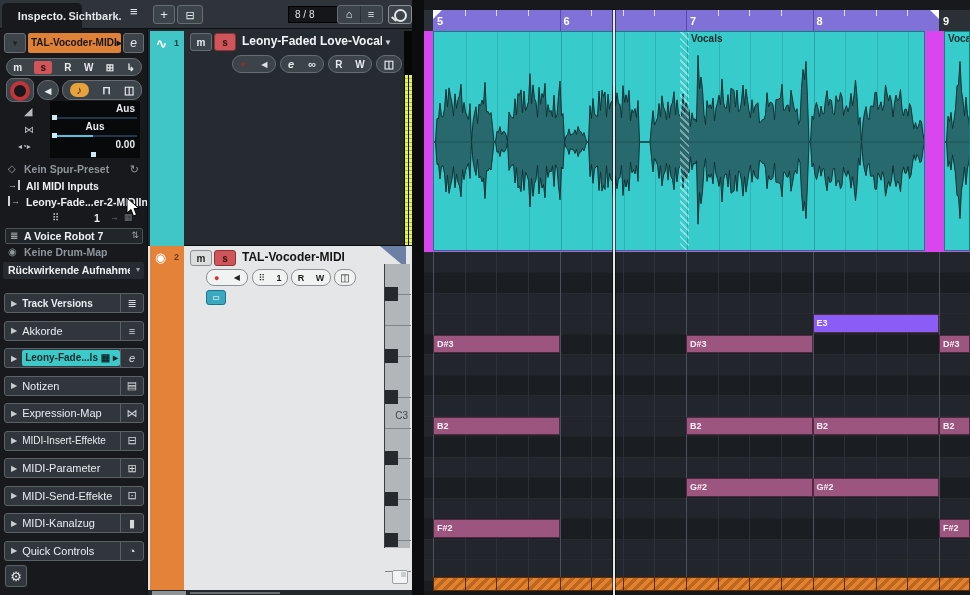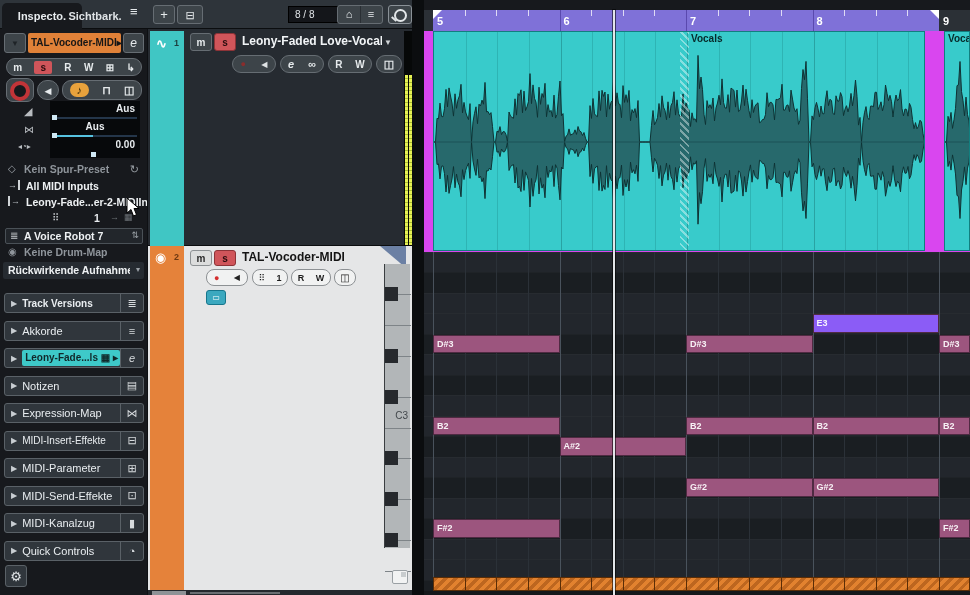--- a/index.html
+++ b/index.html
@@ -365,21 +365,20 @@
       <div style="position: absolute; box-sizing: border-box; left: 483.375px; top: 0px; width: 1px; height: 339px; background: rgb(43, 49, 56);"></div>
       <div style="position: absolute; box-sizing: border-box; left: 515px; top: 0px; width: 1px; height: 339px; background: rgb(73, 82, 92);"></div>
       <div class="note" style="left: 388.5px; top: 62.41px; width: 126.5px; height: 18.5px; background: #8b5cf6;">E3</div>
       <div class="note" style="left: 9px; top: 82.88px; width: 126.5px; height: 18.5px; background: rgb(156, 85, 126);">D#3</div>
       <div class="note" style="left: 262px; top: 82.88px; width: 126.5px; height: 18.5px; background: rgb(156, 85, 126);">D#3</div>
       <div class="note" style="left: 515px; top: 82.88px; width: 31px; height: 18.5px; background: rgb(156, 85, 126);">D#3</div>
       <div class="note" style="left: 9px; top: 164.76px; width: 126.5px; height: 18.5px; background: rgb(156, 85, 126);">B2</div>
       <div class="note" style="left: 262px; top: 164.76px; width: 126.5px; height: 18.5px; background: rgb(156, 85, 126);">B2</div>
       <div class="note" style="left: 388.5px; top: 164.76px; width: 126.5px; height: 18.5px; background: rgb(156, 85, 126);">B2</div>
       <div class="note" style="left: 515px; top: 164.76px; width: 31px; height: 18.5px; background: rgb(156, 85, 126);">B2</div>
-      <div class="note" style="left: 135.5px; top: 185.23px; width: 126.5px; height: 18.5px; background: rgb(156, 85, 126);">A#2</div>
       <div class="note" style="left: 262px; top: 226.17px; width: 126.5px; height: 18.5px; background: rgb(156, 85, 126);">G#2</div>
       <div class="note" style="left: 388.5px; top: 226.17px; width: 126.5px; height: 18.5px; background: rgb(156, 85, 126);">G#2</div>
       <div class="note" style="left: 9px; top: 267.11px; width: 126.5px; height: 18.5px; background: rgb(156, 85, 126);">F#2</div>
       <div class="note" style="left: 515px; top: 267.11px; width: 31px; height: 18.5px; background: rgb(156, 85, 126);">F#2</div>
       <div class="oseg" style="left: 9px; top: 325px; width: 32.625px; height: 14px;"></div>
       <div class="oseg" style="left: 40.625px; top: 325px; width: 32.625px; height: 14px;"></div>
       <div class="oseg" style="left: 72.25px; top: 325px; width: 32.625px; height: 14px;"></div>
       <div class="oseg" style="left: 103.875px; top: 325px; width: 32.625px; height: 14px;"></div>
       <div class="oseg" style="left: 135.5px; top: 325px; width: 32.625px; height: 14px;"></div>
       <div class="oseg" style="left: 167.125px; top: 325px; width: 32.625px; height: 14px;"></div>

